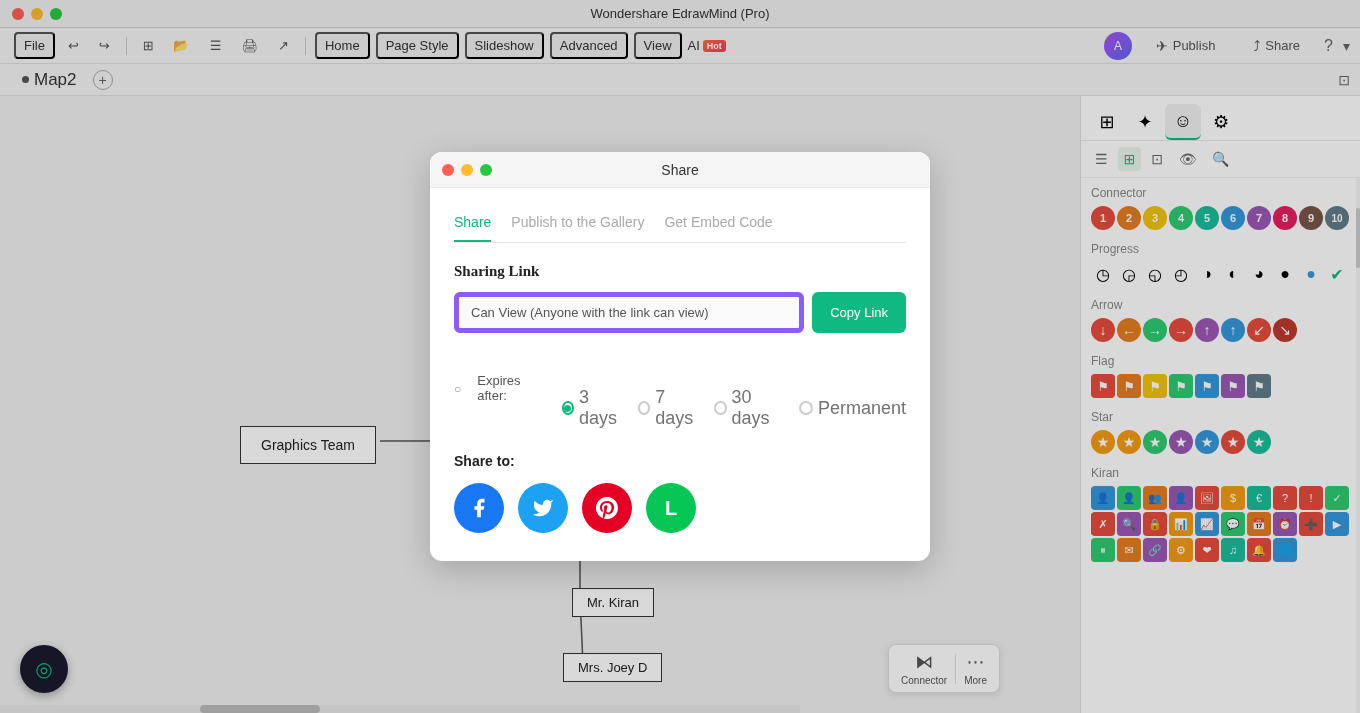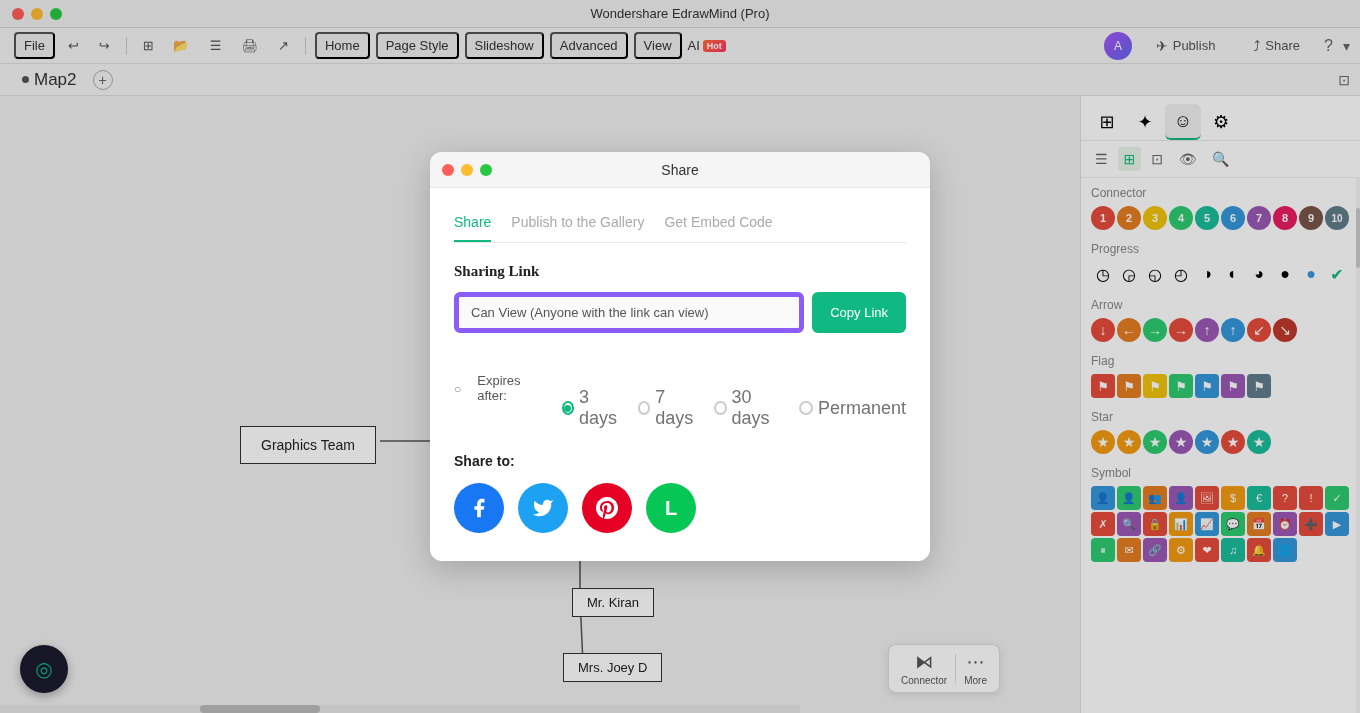--- a/index.html
+++ b/index.html
@@ -672,21 +672,21 @@
           <div class="icon-item" style="background:#f39c12;border-radius:50%;color:white;font-size:14px;">★</div>
           <div class="icon-item" style="background:#2ecc71;border-radius:50%;color:white;font-size:14px;">★</div>
           <div class="icon-item" style="background:#9b59b6;border-radius:50%;color:white;font-size:14px;">★</div>
           <div class="icon-item" style="background:#3498db;border-radius:50%;color:white;font-size:14px;">★</div>
           <div class="icon-item" style="background:#e74c3c;border-radius:50%;color:white;font-size:14px;">★</div>
           <div class="icon-item" style="background:#1abc9c;border-radius:50%;color:white;font-size:14px;">★</div>
         </div>
       </div>
 
       <div class="icon-section">
-        <div class="icon-section-title">Symbol</div>
+        <div class="icon-section-title">Kiran</div>
         <div class="icon-grid">
           <div class="icon-item" style="background:#3498db;border-radius:4px;color:white;font-size:11px;">👤</div>
           <div class="icon-item" style="background:#2ecc71;border-radius:4px;color:white;font-size:11px;">👤</div>
           <div class="icon-item" style="background:#e67e22;border-radius:4px;color:white;font-size:11px;">👥</div>
           <div class="icon-item" style="background:#9b59b6;border-radius:4px;color:white;font-size:11px;">👤</div>
           <div class="icon-item" style="background:#e74c3c;border-radius:4px;color:white;font-size:11px;">🖼</div>
           <div class="icon-item" style="background:#f39c12;border-radius:4px;color:white;font-size:11px;">$</div>
           <div class="icon-item" style="background:#1abc9c;border-radius:4px;color:white;font-size:11px;">€</div>
           <div class="icon-item" style="background:#e74c3c;border-radius:4px;color:white;font-size:11px;">?</div>
           <div class="icon-item" style="background:#e74c3c;border-radius:4px;color:white;font-size:11px;">!</div>

